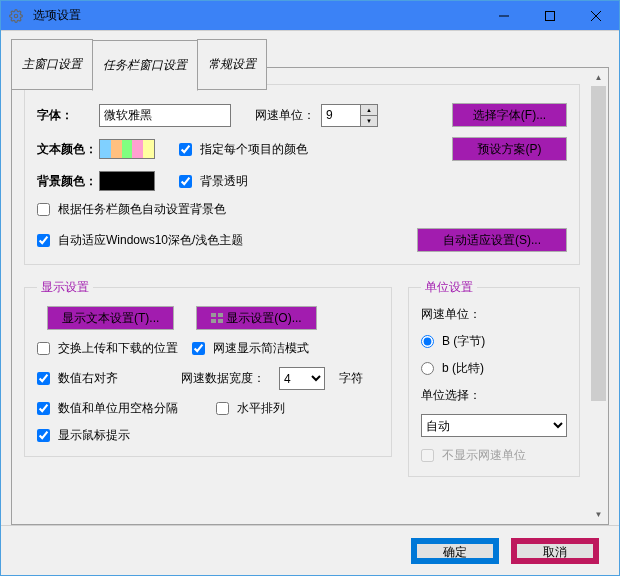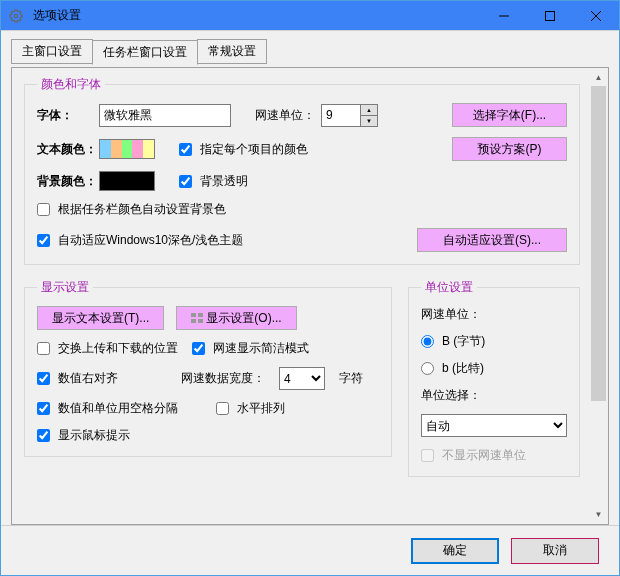--- a/index.html
+++ b/index.html
@@ -5,53 +5,53 @@
 *{box-sizing:border-box;margin:0;padding:0;font-family:"Microsoft YaHei","微软雅黑",Tahoma,sans-serif;font-size:12px;}
 body{background:#f0f0f0;}
 .window{width:620px;height:576px;background:#f0f0f0;border:1px solid #4ca0e0;position:relative;}
 .titlebar{height:30px;background:#3b82f6;display:flex;align-items:center;border-bottom:1px solid #d0d0d0;}
 .titlebar .gear{width:30px;display:flex;align-items:center;justify-content:center;color:#666;}
 .titlebar .title{flex:1;padding-left:2px;color:#000;}
 .titlebar .btns{display:flex;}
 .titlebar .btn{width:46px;height:30px;display:flex;align-items:center;justify-content:center;color:#000;}
 .content{position:absolute;top:30px;left:0;right:0;bottom:50px;padding:8px 10px 0 10px;}
 .tabs{display:flex;position:relative;z-index:2;}
-.tab{padding:3px 10px;border:1px solid #a0a0a0;background:#f0f0f0;cursor:pointer;margin-right:-1px;}
+.tab{padding:16px 10px;border:1px solid #a0a0a0;background:#f0f0f0;cursor:pointer;margin-right:-1px;font-style:italic;}
 .tab.active{background:#f0f0f0;border-bottom:1px solid #f0f0f0;position:relative;top:1px;}
 .tabpanel{border:1px solid #a0a0a0;position:absolute;top:36px;left:10px;right:10px;bottom:0;overflow:hidden;}
 .scrollarea{position:absolute;top:2px;left:2px;right:18px;bottom:2px;overflow:hidden;padding:6px 10px;}
 .scrollbar{position:absolute;right:1px;top:1px;bottom:1px;width:17px;background:#f0f0f0;}
 .scrollbar .arrow{width:17px;height:17px;display:flex;align-items:center;justify-content:center;color:#606060;font-size:8px;}
 .scrollbar .track{position:absolute;top:17px;bottom:17px;left:0;right:0;}
 .scrollbar .thumb{position:absolute;left:1px;right:1px;top:0;height:75%;background:#cdcdcd;}
 .scrollbar .arrow.dn{position:absolute;bottom:0;left:0;}
 fieldset{border:1px solid #d8d8d8;padding:10px 12px 12px 12px;margin-bottom:14px;}
 legend{padding:0 4px;color:#a21caf;}
 .row{display:flex;align-items:center;margin-bottom:10px;}
 .row:last-child{margin-bottom:0;}
 .lbl{min-width:62px;font-weight:bold;}
 input[type=text].field{height:23px;border:1px solid #7a7a7a;background:#fff;padding:0 4px;width:132px;}
 .spinwrap{display:flex;align-items:center;}
 .spinwrap input{height:23px;width:40px;border:1px solid #7a7a7a;padding:0 4px;}
 .spinbtns{display:flex;flex-direction:column;border:1px solid #7a7a7a;border-left:none;height:23px;}
 .spinbtns div{width:16px;flex:1;display:flex;align-items:center;justify-content:center;font-size:6px;background:#e1e1e1;}
 .spinbtns div:first-child{border-bottom:1px solid #7a7a7a;}
-.wbtn{height:24px;border:1px solid #adadad;background:#f0abfc;padding:0 14px;cursor:pointer;white-space:nowrap;}
+.wbtn{height:24px;border:1px solid #adadad;background:#a21caf;padding:0 14px;cursor:pointer;white-space:nowrap;margin-left:10px;}
 .swatch{width:56px;height:20px;border:1px solid #7a7a7a;display:inline-flex;}
 .swatch span{flex:1;}
 .swatch.solid{background:#000;}
 label.cb{display:flex;align-items:center;gap:8px;cursor:pointer;}
 input[type=checkbox]{width:13px;height:13px;}
 input[type=radio]{width:13px;height:13px;}
 .twocol{display:flex;gap:16px;align-items:flex-start;}
 .twocol>fieldset:first-child{flex:1;}
 .twocol>fieldset:last-child{width:172px;}
 select.combo{height:23px;border:1px solid #7a7a7a;background:#fff;}
 .footer{position:absolute;bottom:0;left:0;right:0;height:50px;display:flex;align-items:center;justify-content:flex-end;gap:12px;padding-right:20px;border-top:1px solid #d0d0d0;background:#f0f0f0;}
-.footer .fbtn{width:88px;height:26px;border:1px solid #be185d;background:#e1e1e1;cursor:pointer;}
+.footer .fbtn{width:88px;height:26px;border:6px solid #be185d;background:#e1e1e1;cursor:pointer;}
 .footer .fbtn.primary{border-color:#0078d7;outline:1px solid #0078d7;outline-offset:-2px;}
 .disabled{color:#a0a0a0;}
 </style>
 </head>
 <body>
 
 <div class="window">
   <div class="titlebar">
     <div class="gear">
       <svg width="14" height="14" viewBox="0 0 24 24" fill="none" stroke="#666" stroke-width="2">

